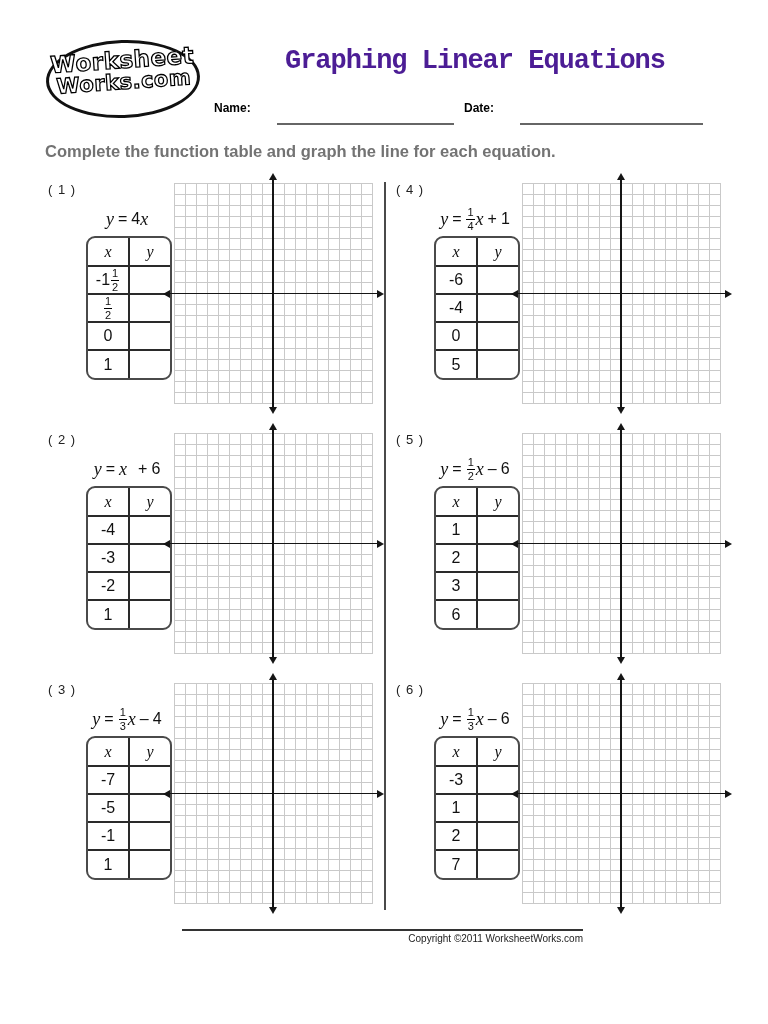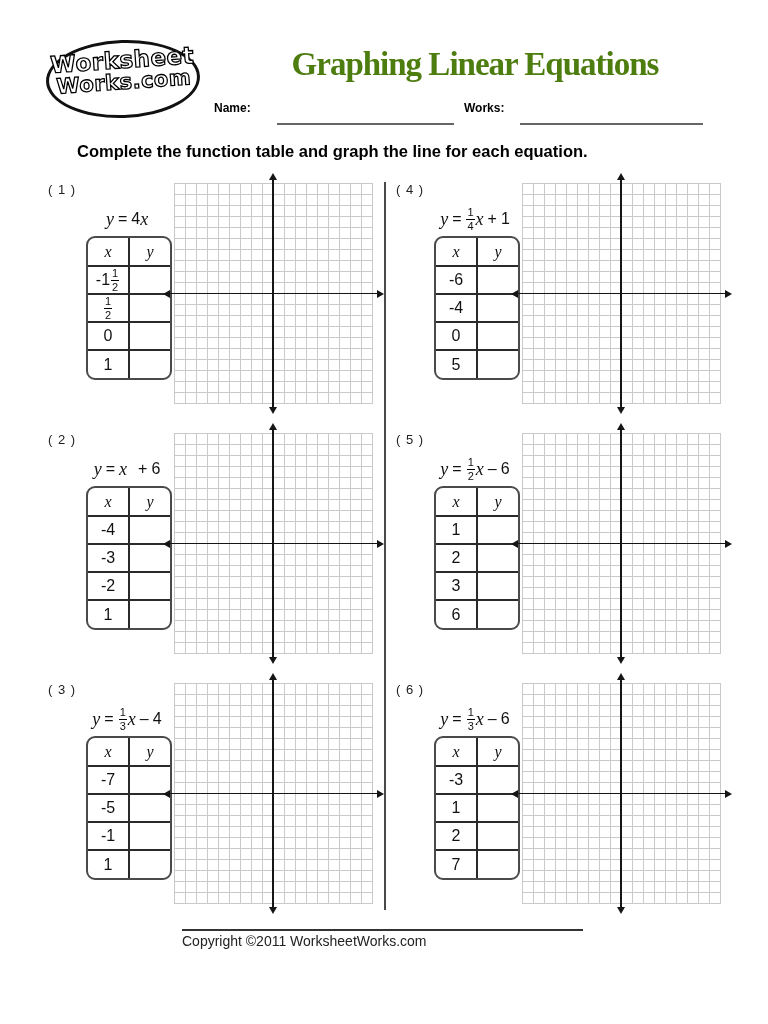--- a/index.html
+++ b/index.html
@@ -14,28 +14,28 @@
   .logo-oval { position:absolute; left:0; top:0; right:0; bottom:0;
     border:3px solid #111; border-radius:50%; transform:rotate(-2deg); }
   .logo-text { position:absolute; left:0; right:0; top:9px; text-align:center;
     transform:rotate(-4deg);
     font-family:"DejaVu Sans", sans-serif; font-weight:bold;
     color:#fff; -webkit-text-stroke:1.3px #000;
     font-size:23px; line-height:0.98; letter-spacing:0.5px; }
   .logo-text .l2 { font-size:21px; }
 
   .title { position:absolute; left:225px; top:46px; width:500px; text-align:center;
-    font-family:Liberation Serif, serif; font-weight:bold; font-size:33px;
-    letter-spacing:-1px; color:#4d7c0f; white-space:nowrap; }
+    font-family:Liberation Mono, monospace; font-weight:bold; font-size:27px;
+    letter-spacing:-1px; color:#4c1d95; white-space:nowrap; }
 
   .hdr-label { position:absolute; font-weight:bold; font-size:12px; color:#000; }
   .blank-line { position:absolute; height:2px; background:#666; }
 
   .instruction { position:absolute; left:45px; top:142px;
-    font-weight:bold; font-size:16.5px; color:#000000;margin-left:32px; }
+    font-weight:bold; font-size:16.5px; color:#737373; }
 
   
   .problem { position:absolute; width:330px; height:235px; }
   .plabel { position:absolute; left:2px; top:4px; font-size:13px; color:#222;
     letter-spacing:1px; }
 
   .equation { position:absolute; left:16px; top:24px; width:130px; height:34px;
     display:flex; align-items:center; justify-content:center; white-space:nowrap; }
   .equation .var { font-family:"Liberation Serif", serif; font-style:italic;
     font-size:18px; color:#111; }
@@ -69,41 +69,41 @@
   .ah { position:absolute; width:0; height:0; }
   .ah.up    { top:-6px;    left:-3.1px; border-left:4px solid transparent; border-right:4px solid transparent; border-bottom:7px solid #151515; }
   .ah.down  { bottom:-6px; left:-3.1px; border-left:4px solid transparent; border-right:4px solid transparent; border-top:7px solid #151515; }
   .ah.left  { left:-6px;   top:-3.1px;  border-top:4px solid transparent; border-bottom:4px solid transparent; border-right:7px solid #151515; }
   .ah.right { right:-6px;  top:-3.1px;  border-top:4px solid transparent; border-bottom:4px solid transparent; border-left:7px solid #151515; }
 
   .divider { position:absolute; left:384px; top:182px; width:2px; height:728px; background:#4a4a4a; }
 
   
   .footer-line { position:absolute; left:182px; top:929px; width:401px; height:2px; background:#333; }
-  .copyright { position:absolute; left:182px; top:933px; width:401px; text-align:left;
-    font-size:14px; color:#222; }
+  .copyright { position:absolute; left:182px; top:933px; width:401px; text-align:right;
+    font-size:10px; color:#222; }
 </style>
 </head>
 <body>
 
 <div id="page">
 
   <div class="logo">
     <div class="logo-oval"></div>
     <div class="logo-text">
       <div class="l1">Worksheet</div>
       <div class="l2">Works.com</div>
     </div>
   </div>
 
   <div class="title">Graphing Linear Equations</div>
 
   <div class="hdr-label" style="left:214px; top:101px;">Name:</div>
   <div class="blank-line" style="left:277px; top:123px; width:177px;"></div>
-  <div class="hdr-label" style="left:464px; top:101px;">Works:</div>
+  <div class="hdr-label" style="left:464px; top:101px;">Date:</div>
   <div class="blank-line" style="left:520px; top:123px; width:183px;"></div>
 
   <div class="instruction">Complete the function table and graph the line for each equation.</div>
 
   <div id="problems">
       <div class="problem" style="left: 46px; top: 178px;">
     <div class="plabel">( 1 )</div>
     <div class="equation">
           <span class="var">y</span>
           <span class="op">=</span>

